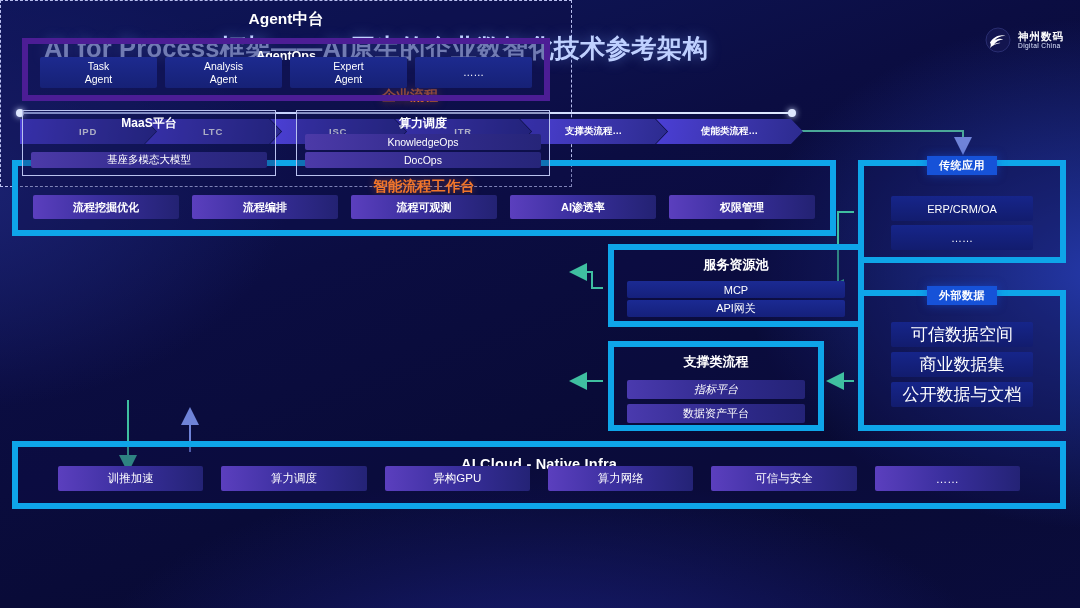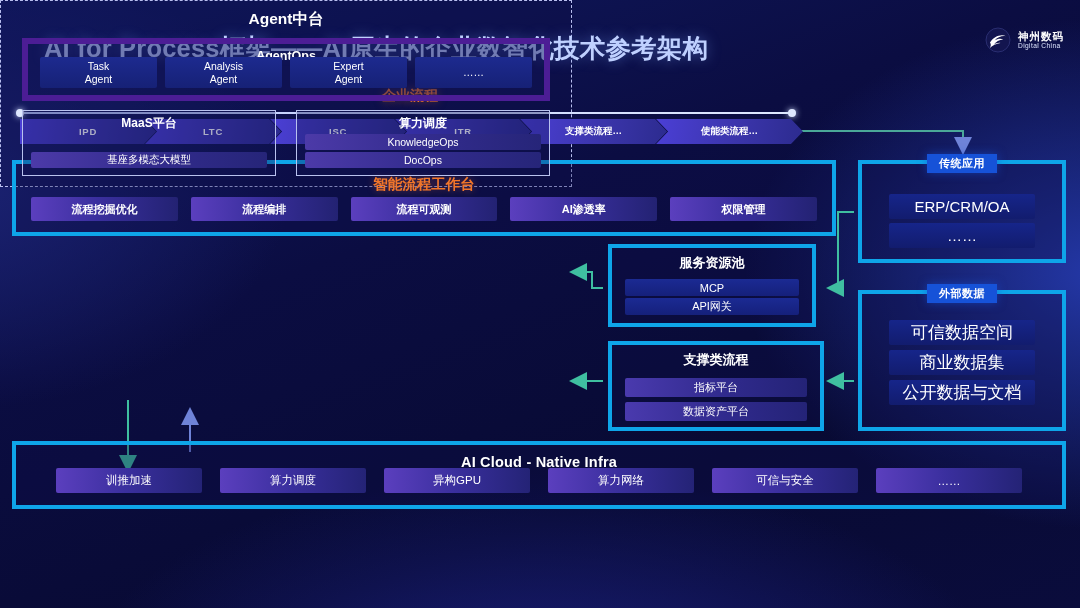--- a/index.html
+++ b/index.html
@@ -47,21 +47,21 @@
     position:relative; height:25px; display:flex; align-items:center; justify-content:center;
     background:linear-gradient(100deg,#4b3fd6 0%, #3b35ab 55%, #2c2b8f 100%);
     margin-right:-11px;
     clip-path:polygon(0 0, calc(100% - 12px) 0, 100% 50%, calc(100% - 12px) 100%, 0 100%, 12px 50%);
     font-size:9.5px; font-weight:700; letter-spacing:.8px; color:#fff;
   }
   .chev:first-child { clip-path:polygon(0 0, calc(100% - 12px) 0, 100% 50%, calc(100% - 12px) 100%, 0 100%); }
   .chev.cn { letter-spacing:0; font-weight:700; }
 
   
-  .panel { position:absolute; border:4px solid #0ea5e9; background:rgba(14,16,74,.34); }
+  .panel { position:absolute; border:6px solid #0ea5e9; background:rgba(14,16,74,.34); }
   .panel-title { text-align:center; font-weight:700; color:#fff; }
 
   .wb { left:12px; top:160px; width:824px; height:76px; }
   .wb .panel-title { margin-top:11px; font-size:14.5px; color:#f2762a;
                      text-shadow:0 0 9px rgba(242,118,42,.45); }
   .wb-row { position:absolute; left:15px; right:15px; bottom:11px; display:flex; gap:13px; }
   .chip {
     flex:1; height:24px; display:flex; align-items:center; justify-content:center;
     font-size:11px; font-weight:600; color:#fff;
     background:linear-gradient(90deg,#5b3fbe 0%, #3a2f9e 45%, #232273 100%);
@@ -88,26 +88,26 @@
   .maas .panel-title, .kp .panel-title { margin-top:4px; font-size:12px; }
   .sub-row { position:absolute; left:8px; right:8px; display:flex; gap:7px; }
   .sub-row.r1 { top:23px; } .sub-row.r2 { top:41px; }
   .sub {
     flex:1; height:16px; display:flex; align-items:center; justify-content:center;
     font-size:10.5px; color:#fff; border-radius:2px;
     background:linear-gradient(90deg,#4c3aa8 0%, #332c8e 50%, #262579 100%);
   }
 
   
-  .pool { left:608px; top:244px; width:208px; height:83px; }
+  .pool { left:608px; top:244px; width:256px; height:83px; }
   .pool2 { left:608px; top:341px; width:216px; height:90px; }
   .pool .panel-title, .pool2 .panel-title { margin-top:6px; font-size:13px; }
   .pool-row { position:absolute; left:13px; right:13px; display:flex; }
   .pool .pool-row.a { top:31px; } .pool .pool-row.b { top:50px; }
-  .pool2 .pool-row.a { top:33px; } .pool2 .pool-row.b { top:57px; }
+  .pool2 .pool-row.a { top:33px;font-style:italic; } .pool2 .pool-row.b { top:57px; }
   .pill {
     flex:1; height:17px; display:flex; align-items:center; justify-content:center;
     font-size:11px; color:#fff; border-radius:2px;
     background:linear-gradient(180deg,#1b2a93 0%, #15207b 100%);
   }
   .pill.v {
     background:linear-gradient(90deg,#4a3aae 0%, #302a8d 55%, #242377 100%);
     height:19px; font-size:11px;
   }
 
@@ -118,21 +118,21 @@
     position:absolute; left:50%; transform:translateX(-50%); top:-10px;
     background:#1652d8; color:#fff; font-size:11px; font-weight:700;
     padding:2px 12px; letter-spacing:.5px; white-space:nowrap;
     box-shadow:0 0 10px rgba(22,82,216,.55);
   }
   .rrow { position:absolute; left:27px; right:27px; display:flex; }
   .rbox .rrow.a { top:30px; } .rbox .rrow.b { top:59px; }
   .rbox2 .rrow.a { top:26px; } .rbox2 .rrow.b { top:56px; } .rbox2 .rrow.c { top:86px; }
   .rcell {
     flex:1; height:25px; display:flex; align-items:center; justify-content:center;
-    font-size:15px; color:#fff; border-radius:2px;
+    font-size:11px; color:#fff; border-radius:2px;
     background:linear-gradient(180deg,#16258a 0%, #121c6e 100%);
   }
   .rcell.sm { font-size:17px; }
 
   
   .infra { left:12px; top:441px; width:1054px; height:68px; }
   .infra .panel-title { margin-top:9px; font-size:14.5px; letter-spacing:.2px; }
   .infra-row { position:absolute; left:40px; right:40px; bottom:12px; display:flex; gap:18px; }
   .icell {
     flex:1; height:25px; display:flex; align-items:center; justify-content:center;

